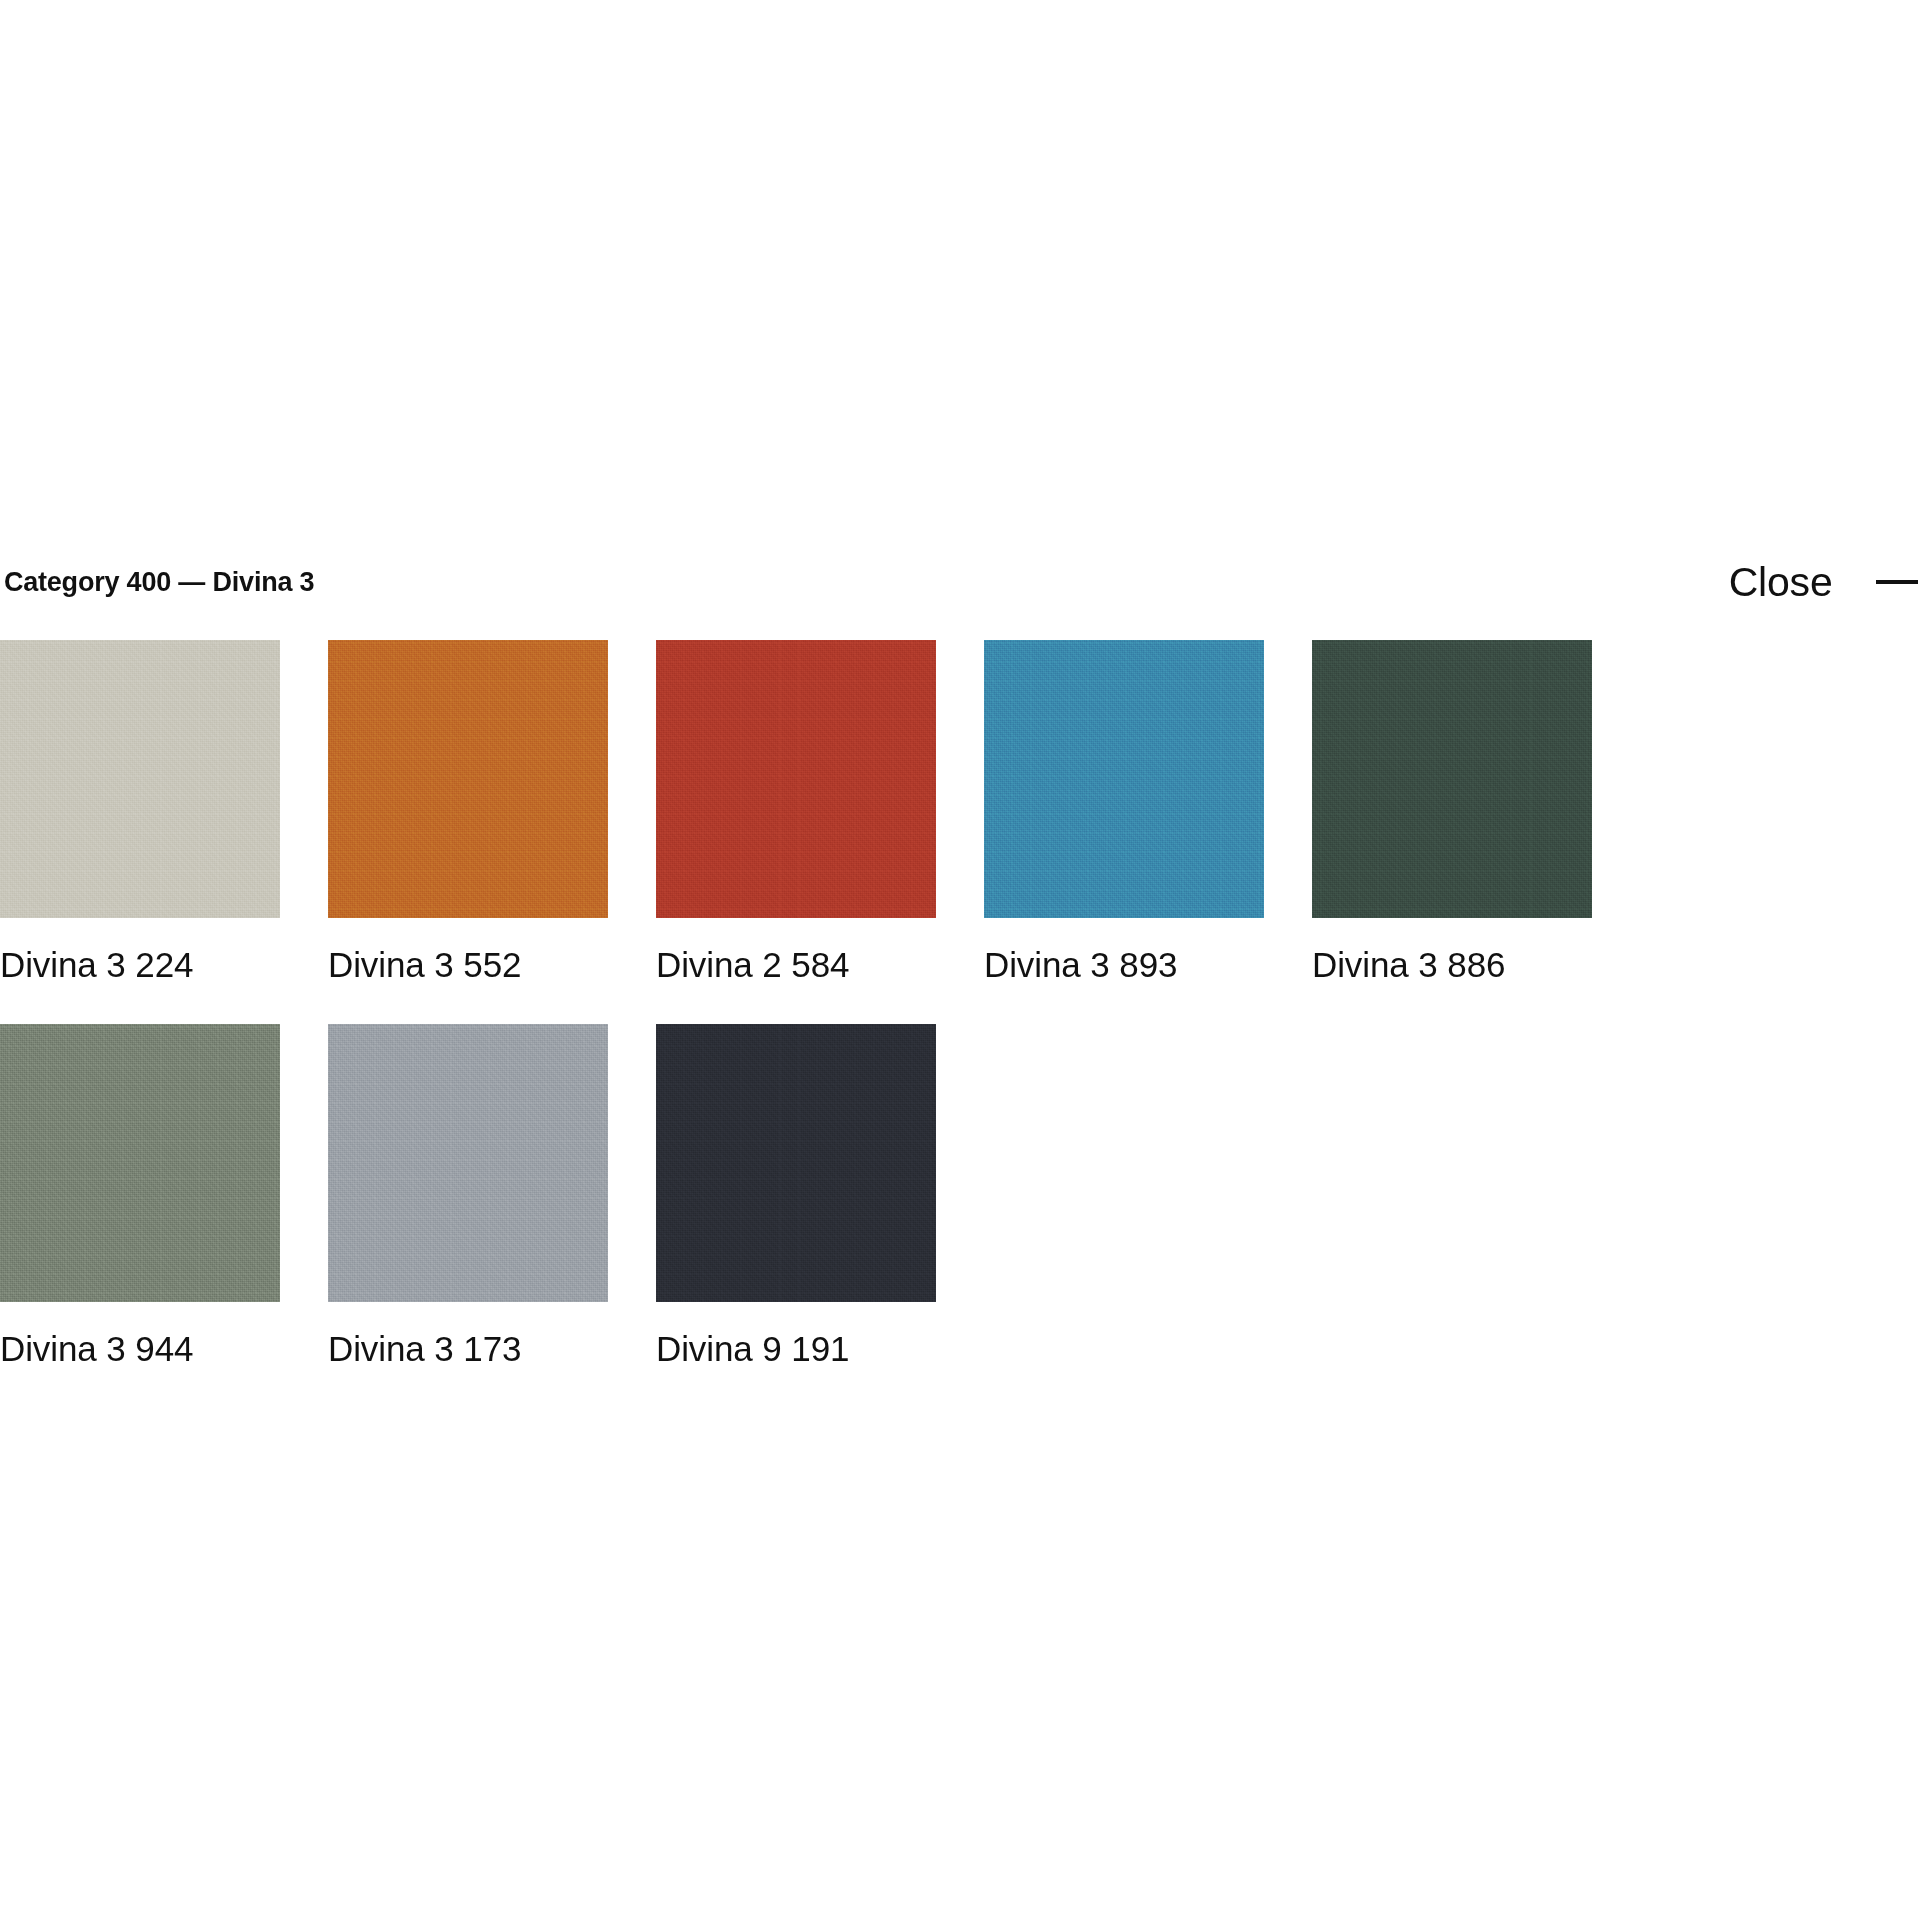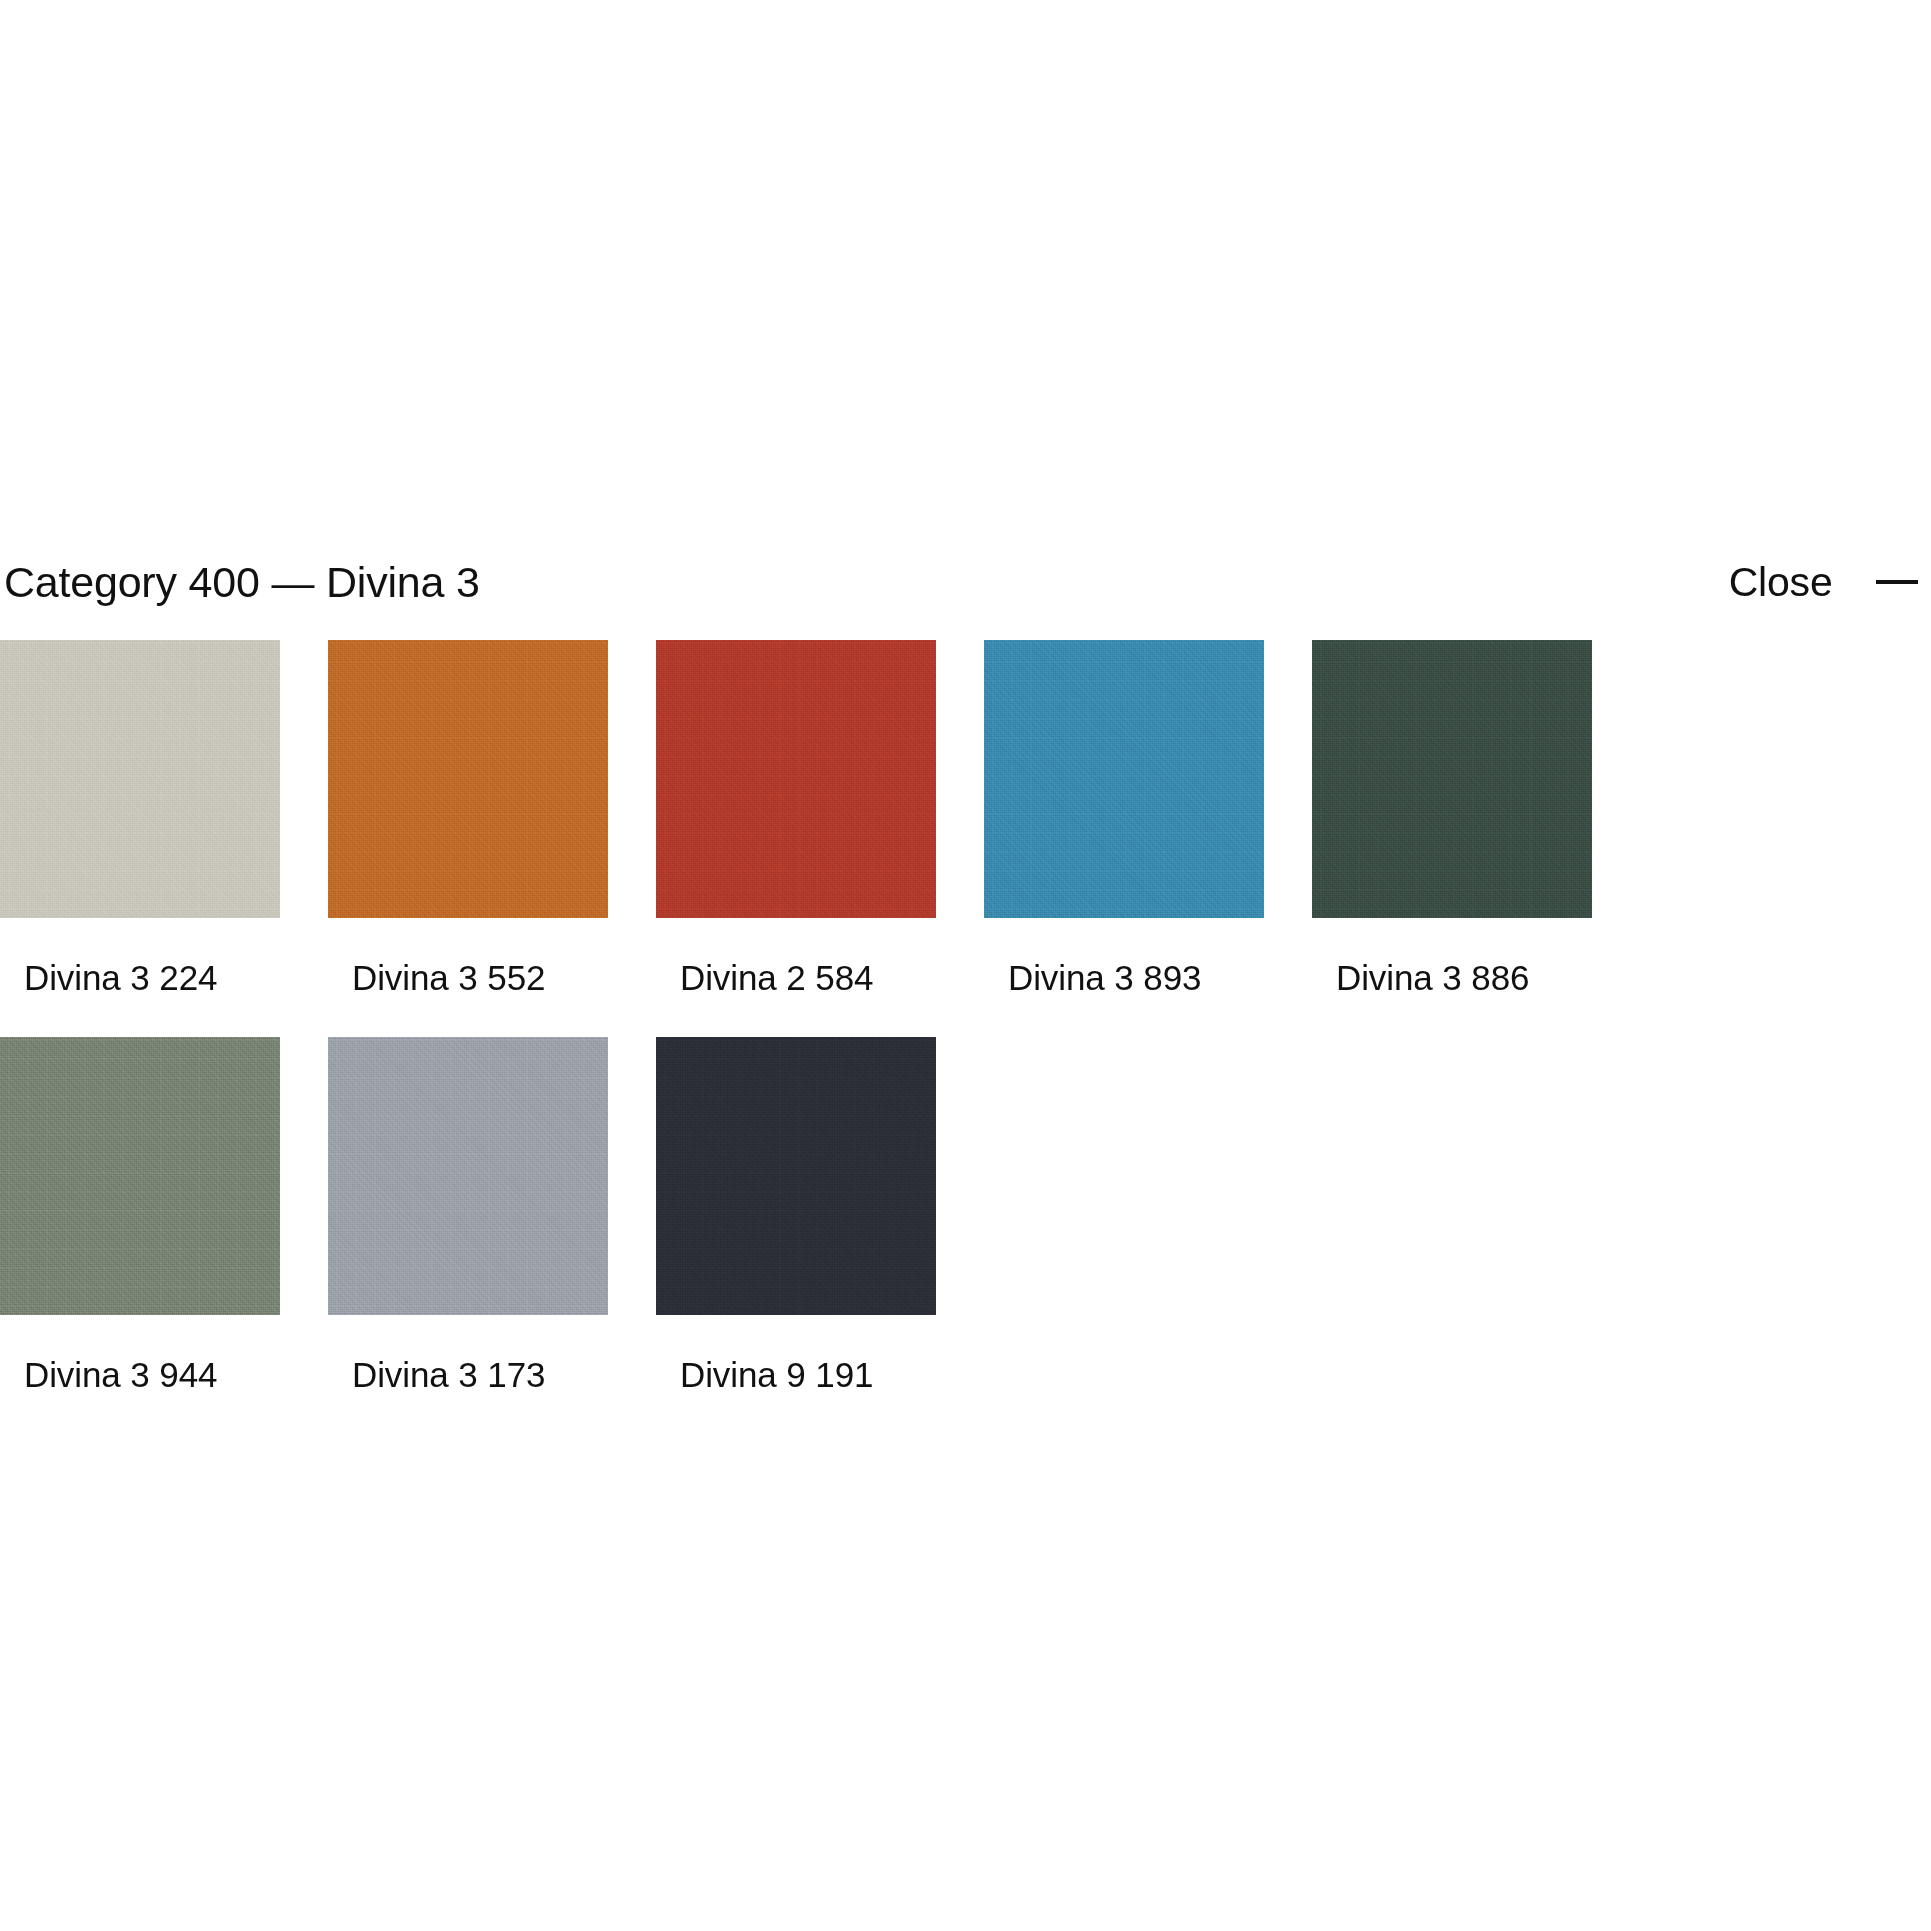--- a/index.html
+++ b/index.html
@@ -29,23 +29,23 @@
     top: 552px;
     width: 1931px;
     height: 60px;
     display: flex;
     align-items: center;
     justify-content: space-between;
     padding: 0 7.7px 0 3.9px;
   }
 
   .header-title {
-    font-size: 43px;
+    font-size: 27px;
     line-height: 1;
-    font-weight: 400;
+    font-weight: 700;
     color: #111111;
     letter-spacing: -0.2px;
     white-space: nowrap;
   }
 
   .close-group {
     display: flex;
     align-items: center;
     gap: 43px;
     padding-right: 5.8px;
@@ -111,28 +111,27 @@
         rgba(0,0,0,0.09) 1.9px),
       repeating-linear-gradient(45deg,
         rgba(255,255,255,0.06) 0px,
         rgba(255,255,255,0.06) 1.9px,
         rgba(0,0,0,0.05) 1.9px,
         rgba(0,0,0,0.05) 4.8px);
     pointer-events: none;
   }
 
   .swatch-label {
-    margin-top: 42px;
+    margin-top: 29px;
     font-size: 35px;
     line-height: 1;
     font-weight: 400;
     color: #111111;
     letter-spacing: -0.1px;
     white-space: nowrap;
-    padding-left: 24px;
   }
 </style>
 </head>
 <body>
 
 <div id="page">
 
   <div class="header">
     <div class="header-title">Category 400 — Divina 3</div>
 

